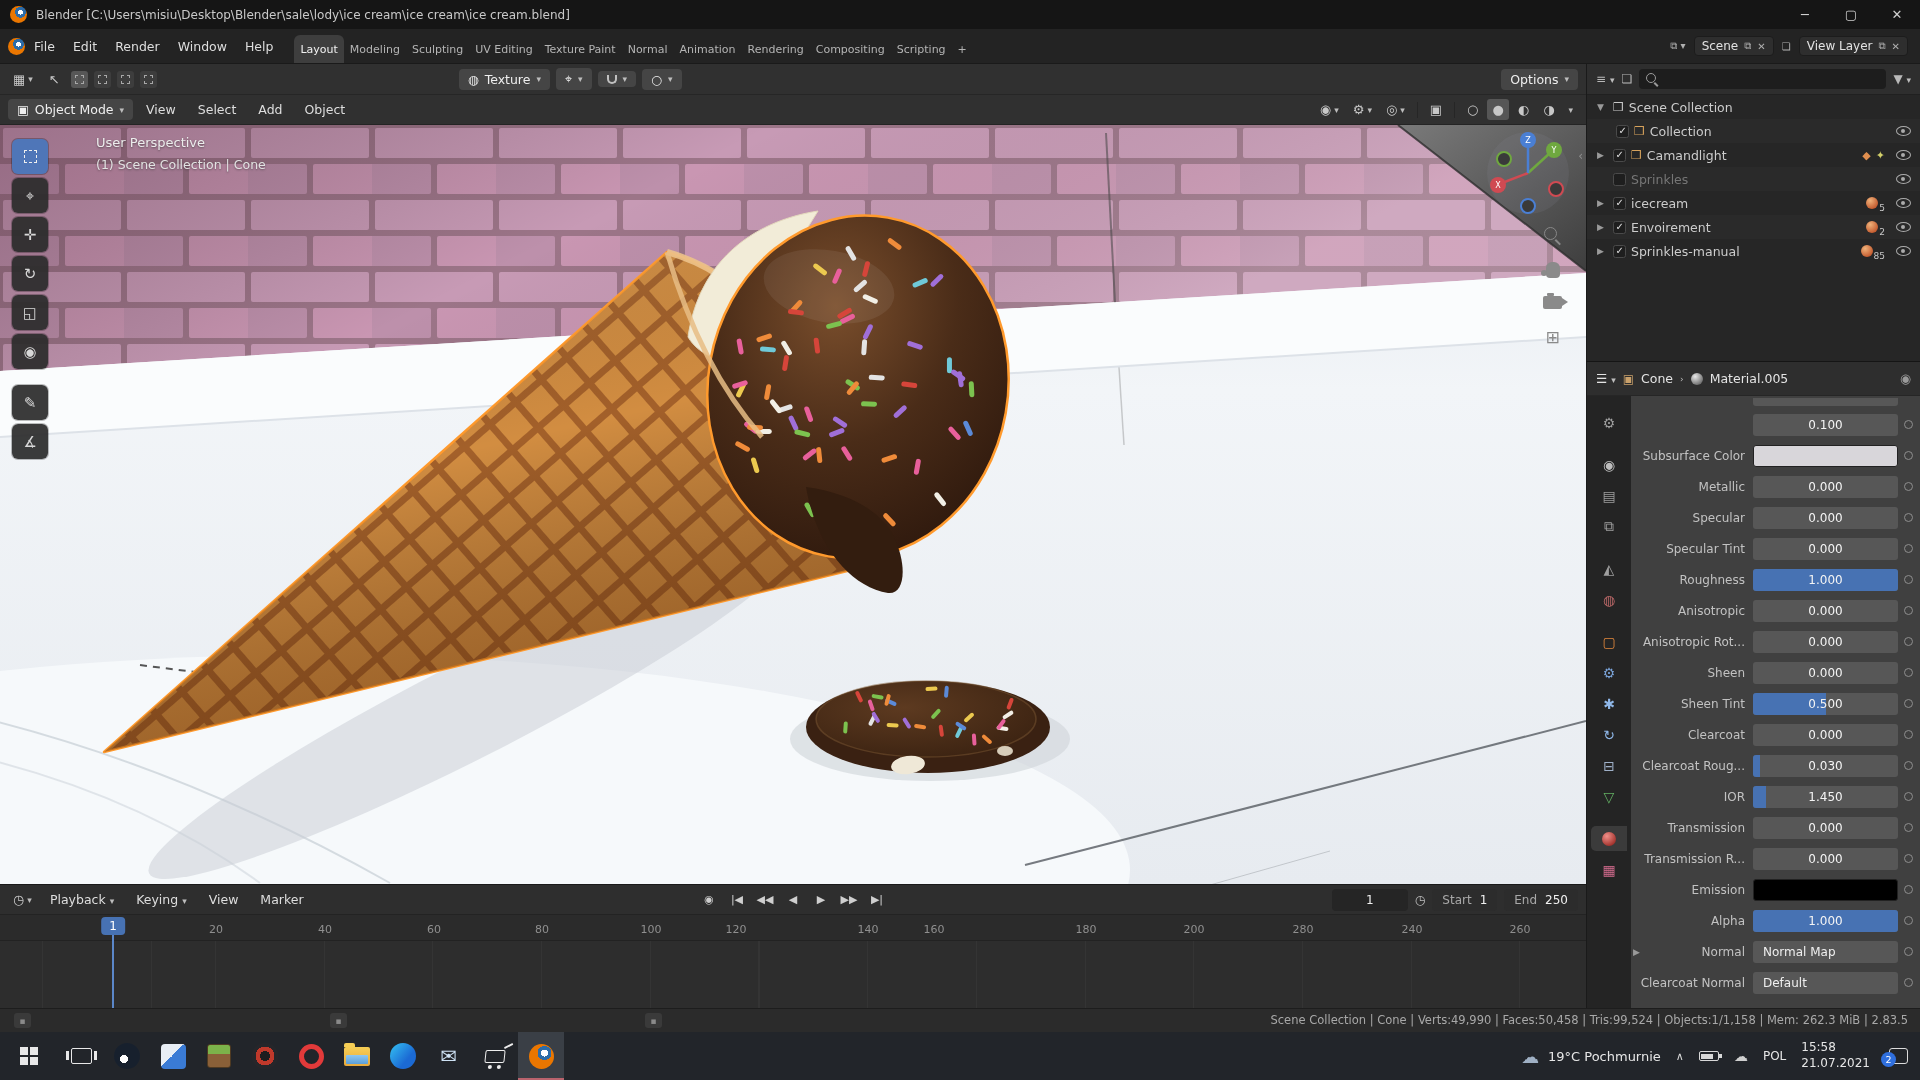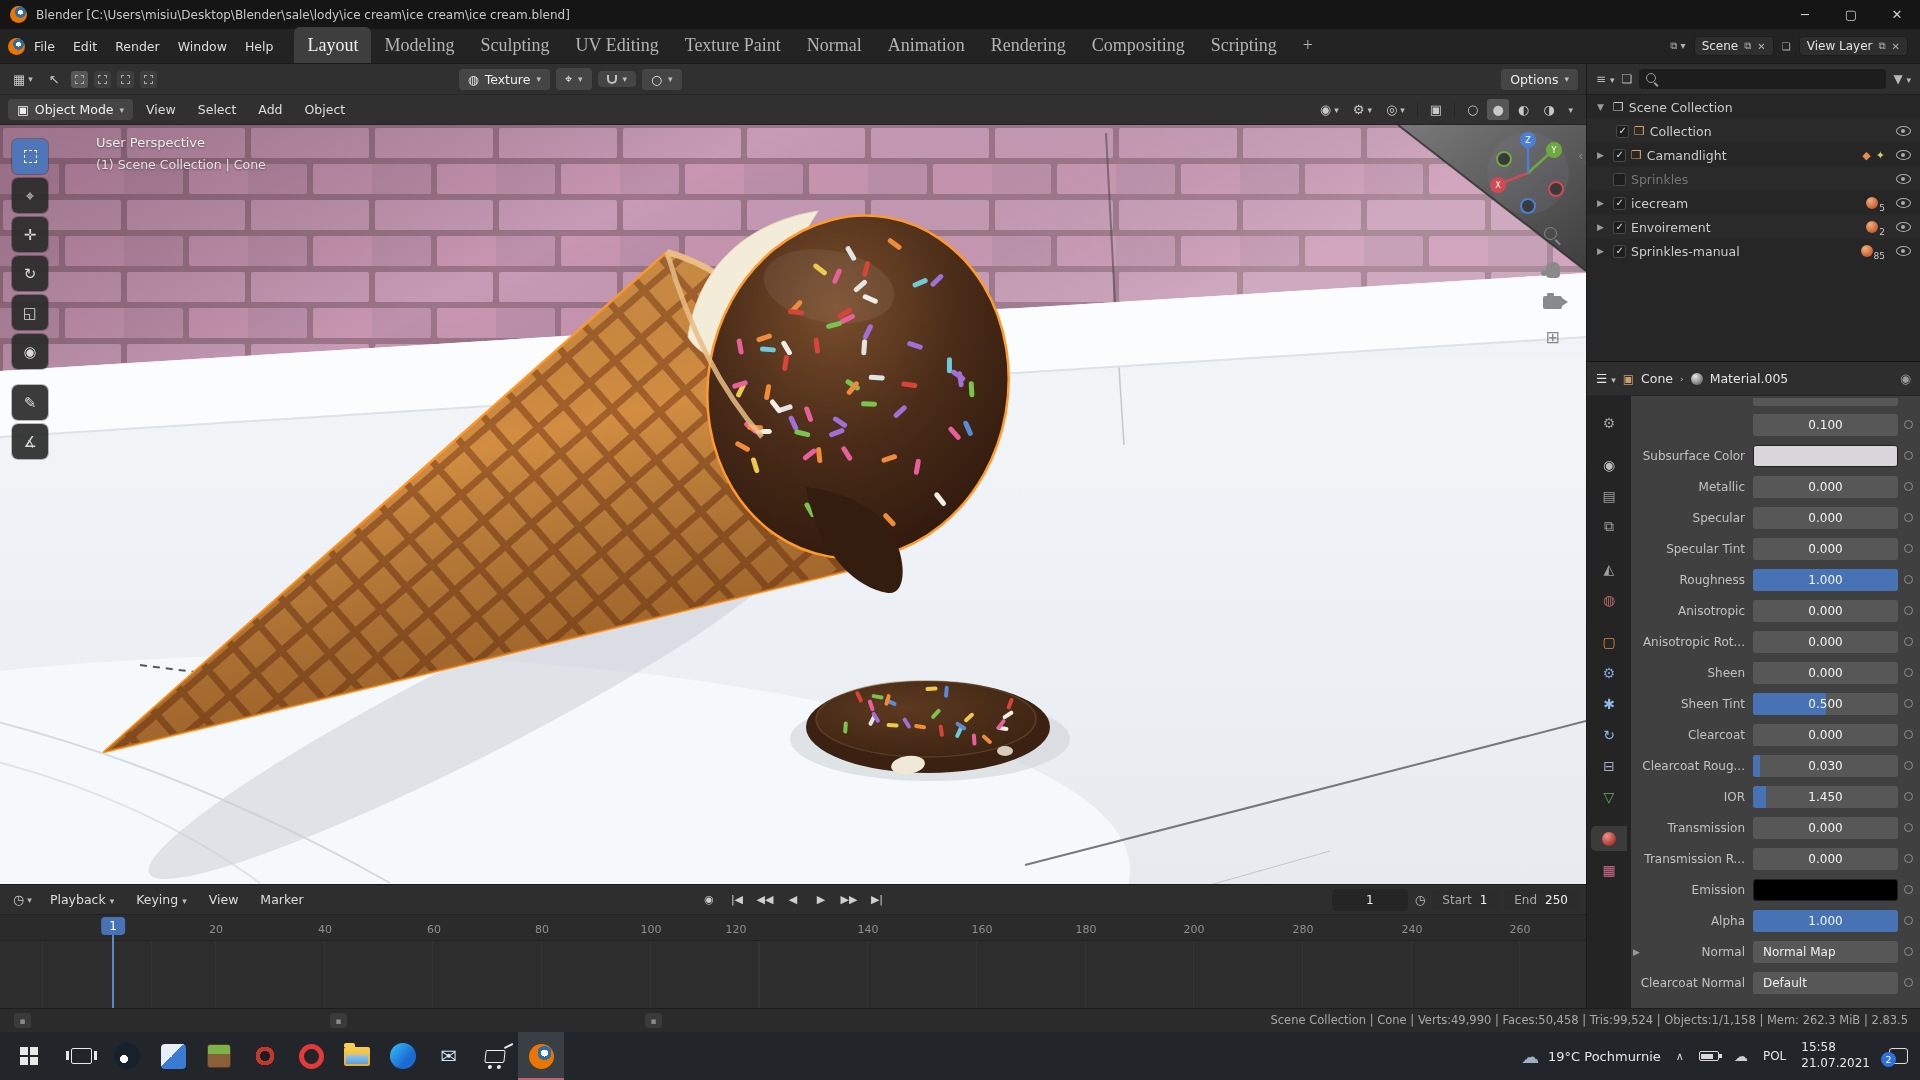--- a/index.html
+++ b/index.html
@@ -10,21 +10,21 @@
   .titlebar { position:absolute; left:0; top:0; width:1920px; height:29px; background:#151515; display:flex; align-items:center; padding-left:10px; gap:9px; }
   .blender-logo { width:17px; height:17px; border-radius:50%; background:radial-gradient(circle at 62% 36%, #ffffff 0 2.5px, #2d6ca8 2.5px 5.5px, #ea7600 5.5px 100%); flex:0 0 auto; }
   .titlebar .title { color:#c9c9c9; font-size:12px; }
   .win-controls { margin-left:auto; display:flex; height:100%; }
   .win-btn { width:46px; height:100%; display:flex; align-items:center; justify-content:center; color:#cfcfcf; font-size:13px; }
 
   
   .topbar { position:absolute; left:0; top:29px; width:1920px; height:35px; background:#232323; display:flex; align-items:center; border-bottom:1px solid #1a1a1a; padding:0 8px; }
   .menu-item { padding:4px 9px; border-radius:3px; color:#dedede; font-size:12.5px; }
   .tabs { display:flex; align-items:flex-end; height:100%; margin-left:12px; }
-  .tab { padding:8px 13px 7px; font-size:18px; color:#b4b4b4; border-radius:6px 6px 0 0; white-space:nowrap;font-family:Liberation Serif, serif; }
+  .tab { padding:8px 6px 7px; font-size:11px; color:#b4b4b4; border-radius:6px 6px 0 0; white-space:nowrap; }
   .tab.active { background:#3e3e3e; color:#f0f0f0; }
   .topbar-right { margin-left:auto; display:flex; gap:8px; align-items:center; padding-right:4px; }
   .idfield { display:flex; align-items:center; background:#2e2e2e; border:1px solid #1c1c1c; border-radius:4px; padding:2px 7px; gap:6px; font-size:12px; color:#e2e2e2; }
   .mini { font-size:10px; color:#b0b0b0; }
   .caret { font-size:9px; color:#bdbdbd; }
 
   
   .toolsettings { position:absolute; left:0; top:64px; width:1586px; height:31px; background:#303030; border-bottom:1px solid #262626; display:flex; align-items:center; padding:0 8px; gap:6px; }
   .vheader { position:absolute; left:0; top:95px; width:1586px; height:30px; background:#303030; border-bottom:1px solid #242424; display:flex; align-items:center; padding:0 8px; gap:4px; }
   .dd { display:inline-flex; align-items:center; gap:6px; background:#454545; border-radius:4px; padding:3px 9px; color:#eeeeee; font-size:12.5px; white-space:nowrap; }
@@ -778,21 +778,21 @@
     </div>
     <div class="tbody">
       <div class="ruler">
         <span class="tick" style="left:216px">20</span>
         <span class="tick" style="left:325px">40</span>
         <span class="tick" style="left:434px">60</span>
         <span class="tick" style="left:542px">80</span>
         <span class="tick" style="left:651px">100</span>
         <span class="tick" style="left:736px">120</span>
         <span class="tick" style="left:868px">140</span>
-        <span class="tick" style="left:982px">160</span>
+        <span class="tick" style="left:934px">160</span>
         <span class="tick" style="left:1086px">180</span>
         <span class="tick" style="left:1194px">200</span>
         <span class="tick" style="left:1303px">280</span>
         <span class="tick" style="left:1412px">240</span>
         <span class="tick" style="left:1520px">260</span>
       </div>
       <div class="ttrack"></div>
       <div class="playhead-line"></div>
       <span class="playhead">1</span>
     </div>

